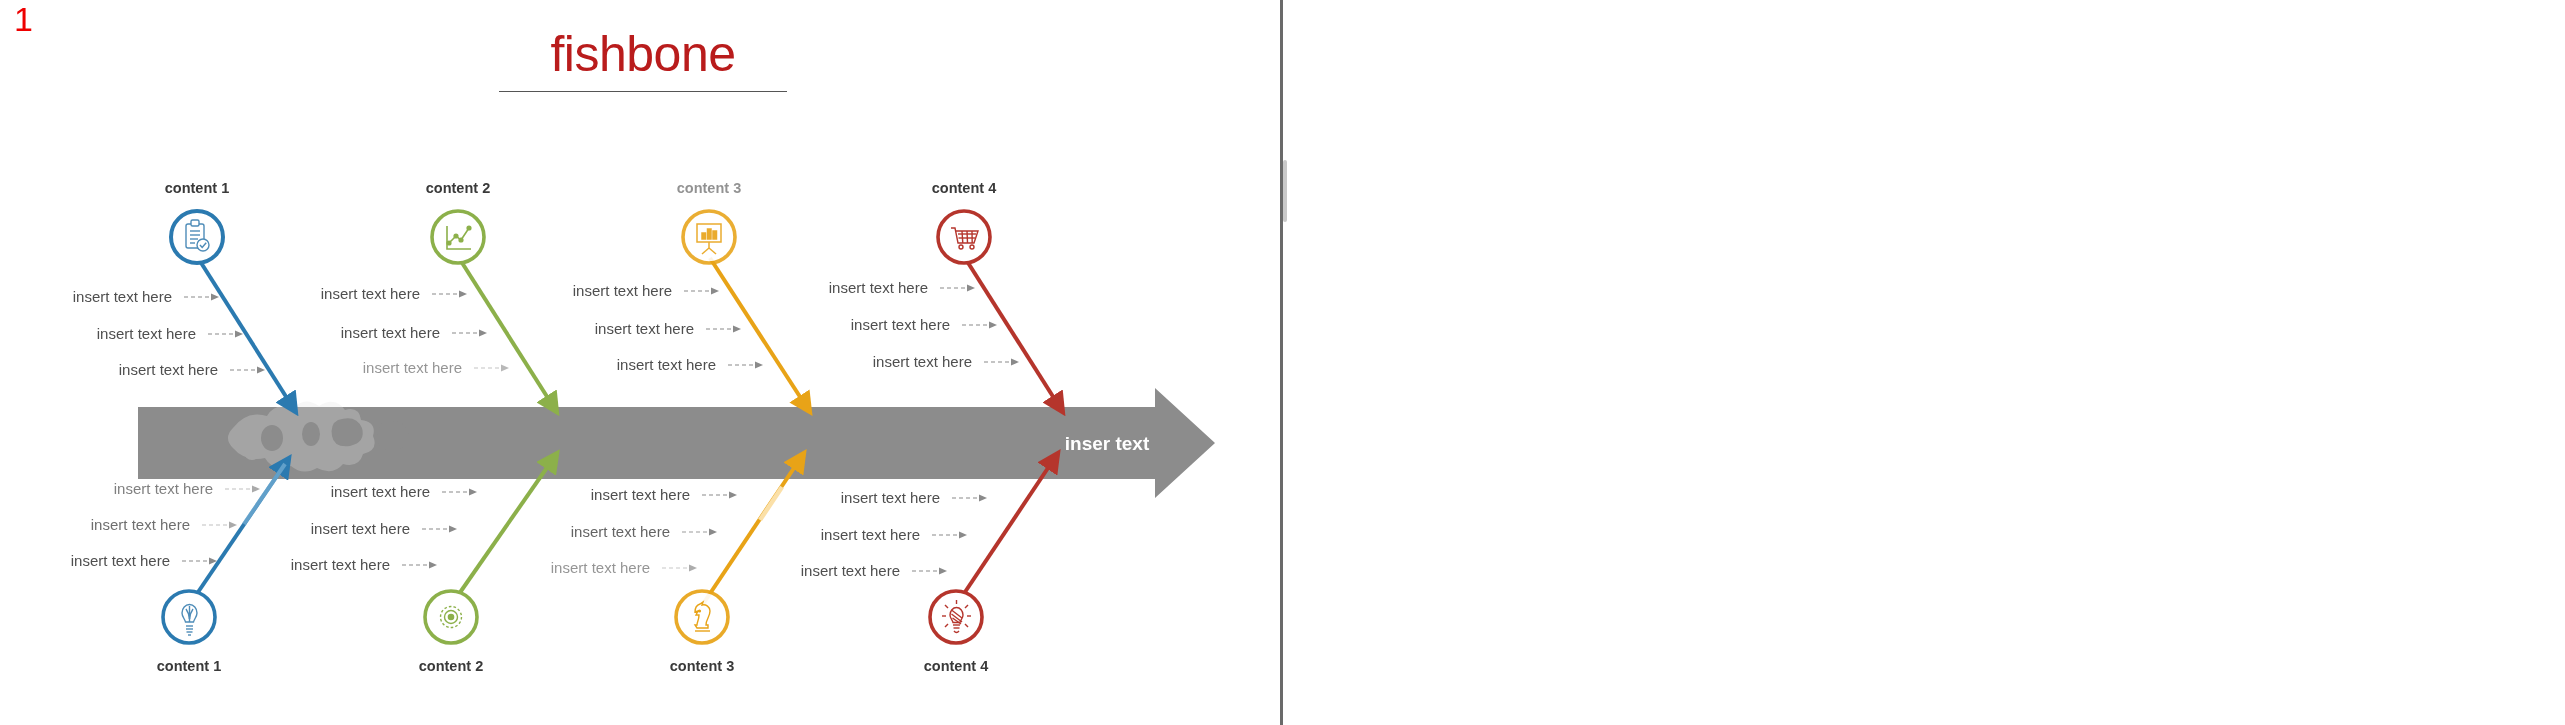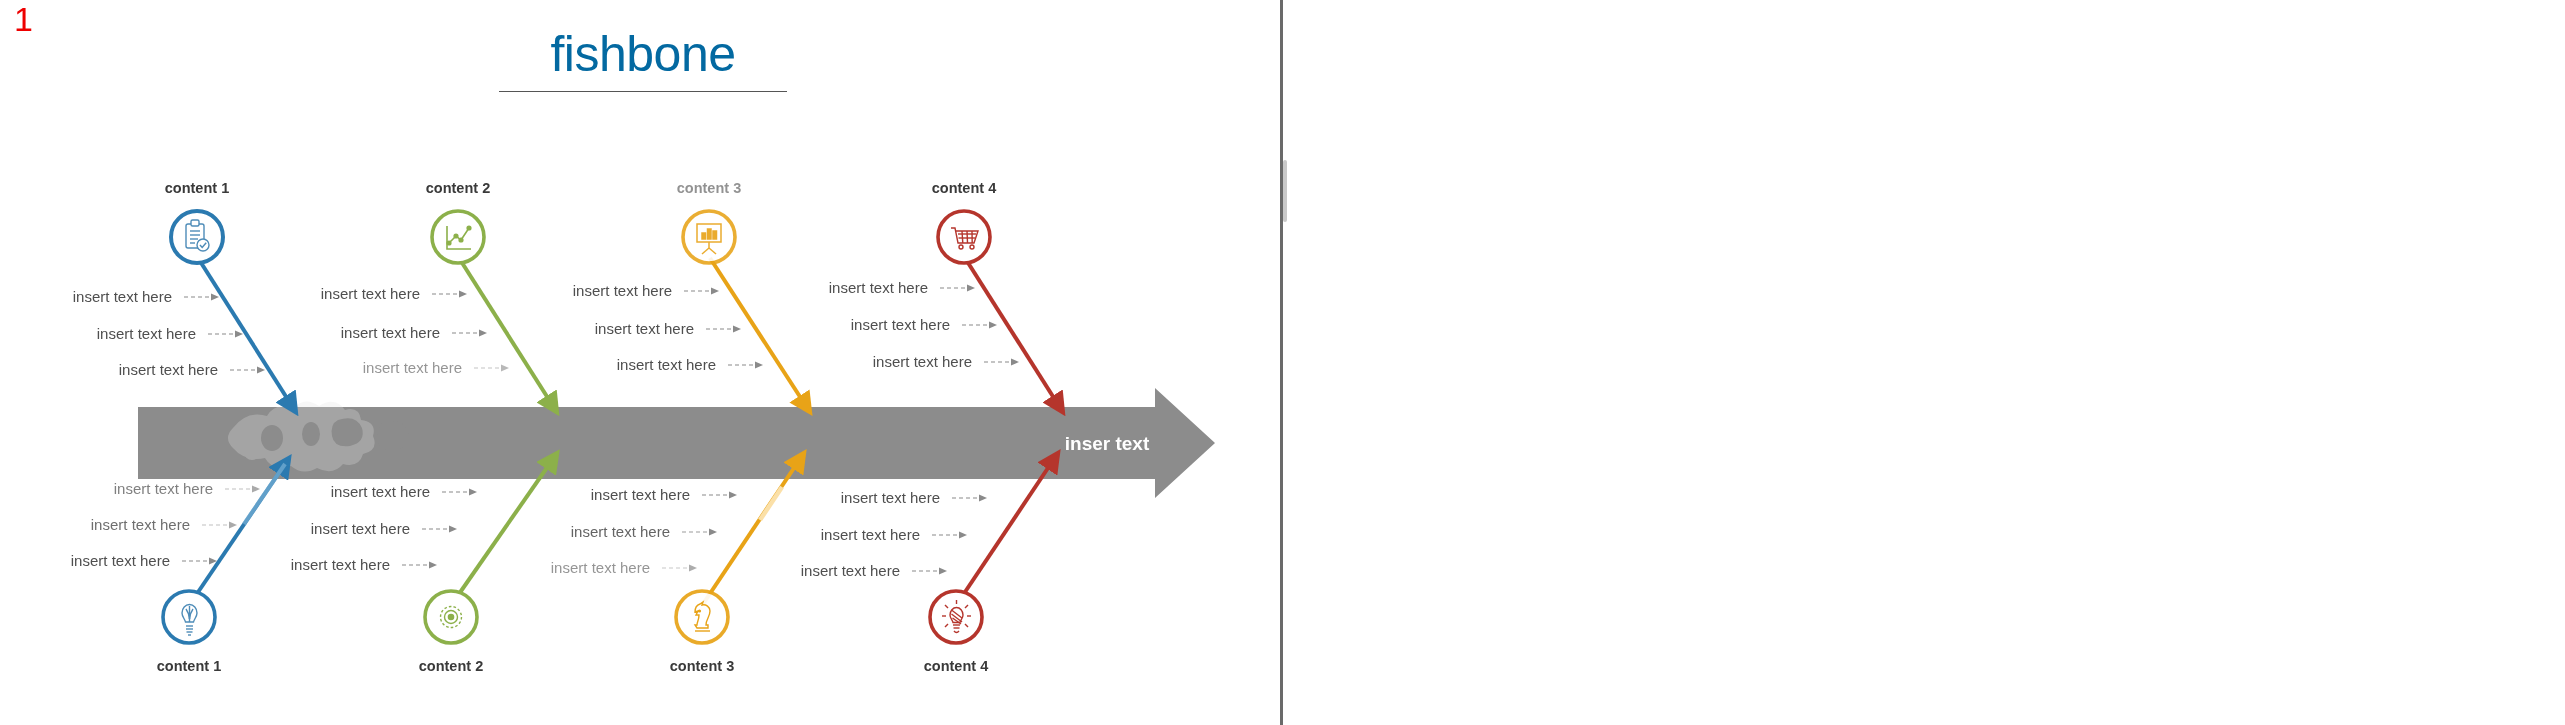--- a/index.html
+++ b/index.html
@@ -43,21 +43,21 @@
   #title-block {
     position: absolute;
     left: 498px;
     top: 28px;
     width: 290px;
     text-align: center;
   }
   #title-text {
     font-size: 50px;
     font-weight: 300;
-    color: #0369a1;
+    color: #b91c1c;
     letter-spacing: -0.5px;
     line-height: 1.05;
     font-family: "Liberation Sans", sans-serif;
   }
   #title-rule {
     margin: 10px auto 0 auto;
     width: 288px;
     height: 1px;
     background: #555555;
   }

